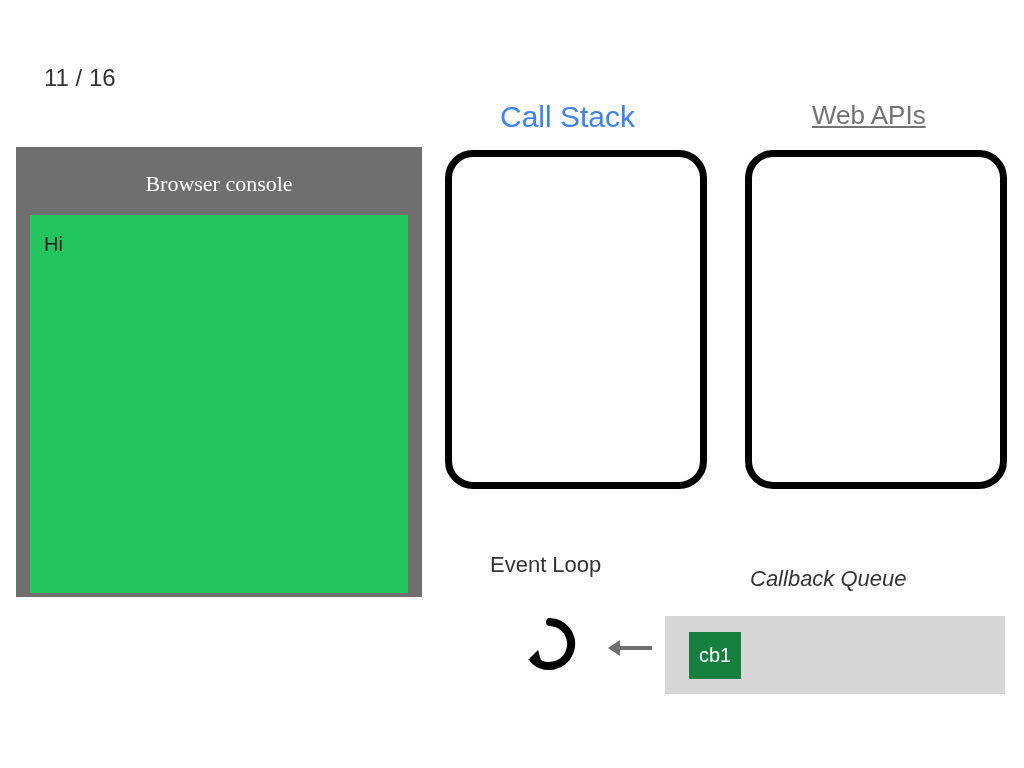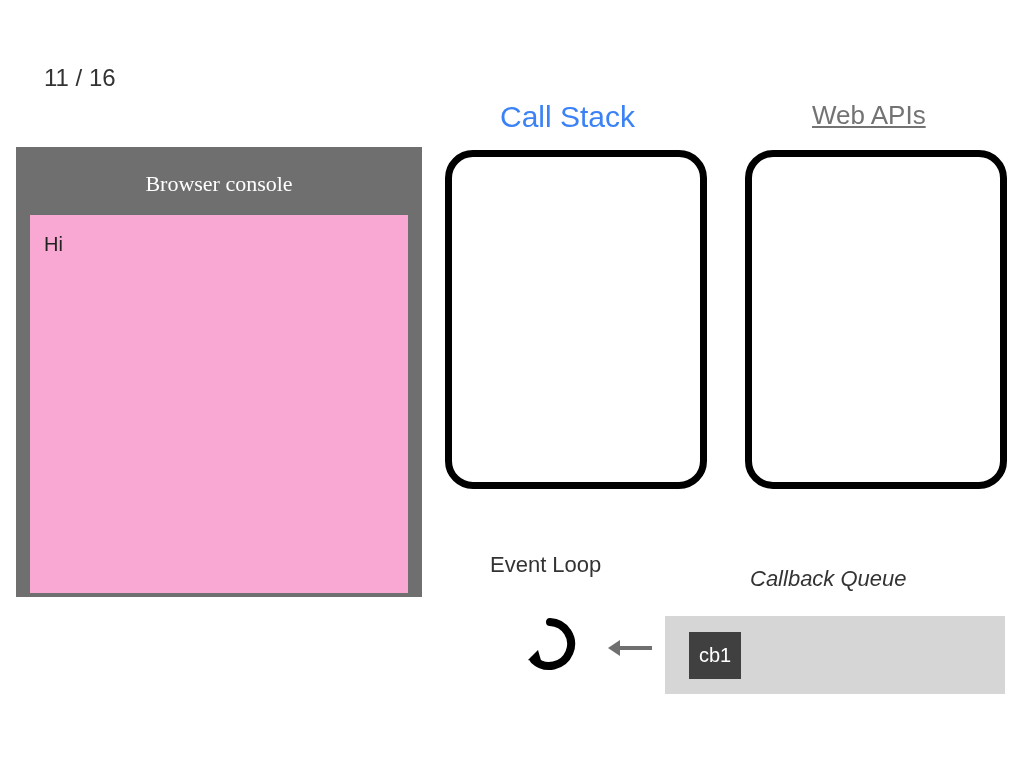--- a/index.html
+++ b/index.html
@@ -44,21 +44,21 @@
       padding: 14px;
     }
     .browser-console-header {
       color: #fff;
       text-align: center;
       font-size: 22px;
       padding: 10px 0 18px 0;
       font-family: Liberation Serif, serif;
     }
     .browser-console-body {
-      background: #f9a8d4;
+      background: #22c55e;
       height: 378px;
       padding: 18px 14px;
     }
     .console-line {
       font-size: 20px;
       color: #222;
       margin-bottom: 16px;
     }
     .stack-box {
       position: absolute;
@@ -114,21 +114,21 @@
       top: 616px;
       left: 665px;
       width: 340px;
       height: 78px;
       background: #d6d6d6;
       display: flex;
       align-items: center;
       padding-left: 24px;
     }
     .callback-item {
-      background: #404040;
+      background: #15803d;
       color: #ffffff;
       font-size: 20px;
       padding: 12px 10px;
       min-width: 50px;
       text-align: left;
     }
   </style>
 </head>
 <body>
 

